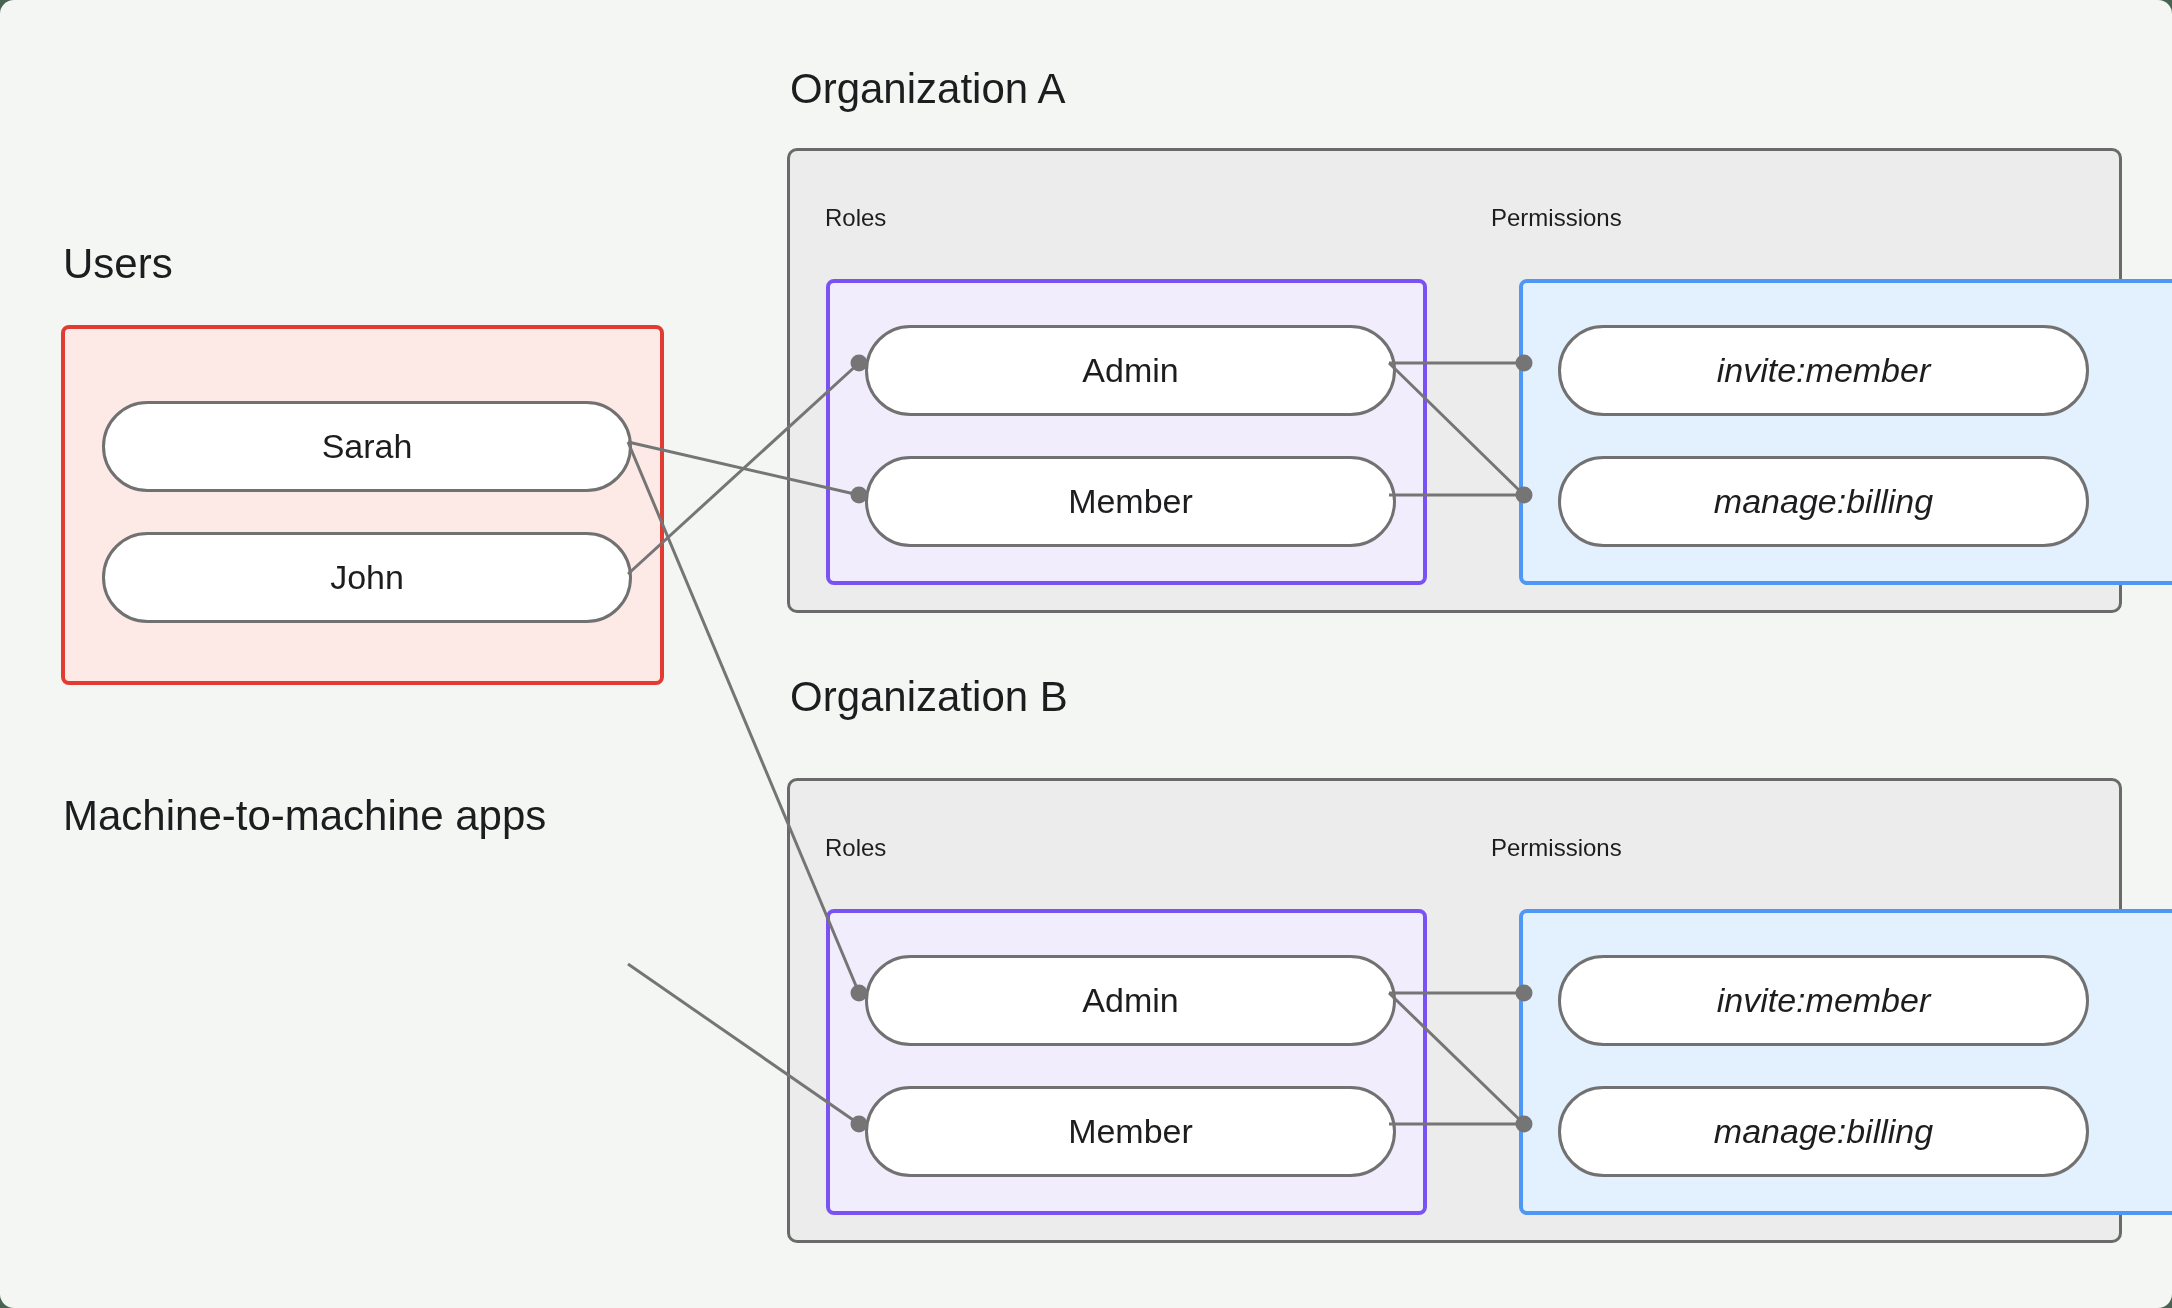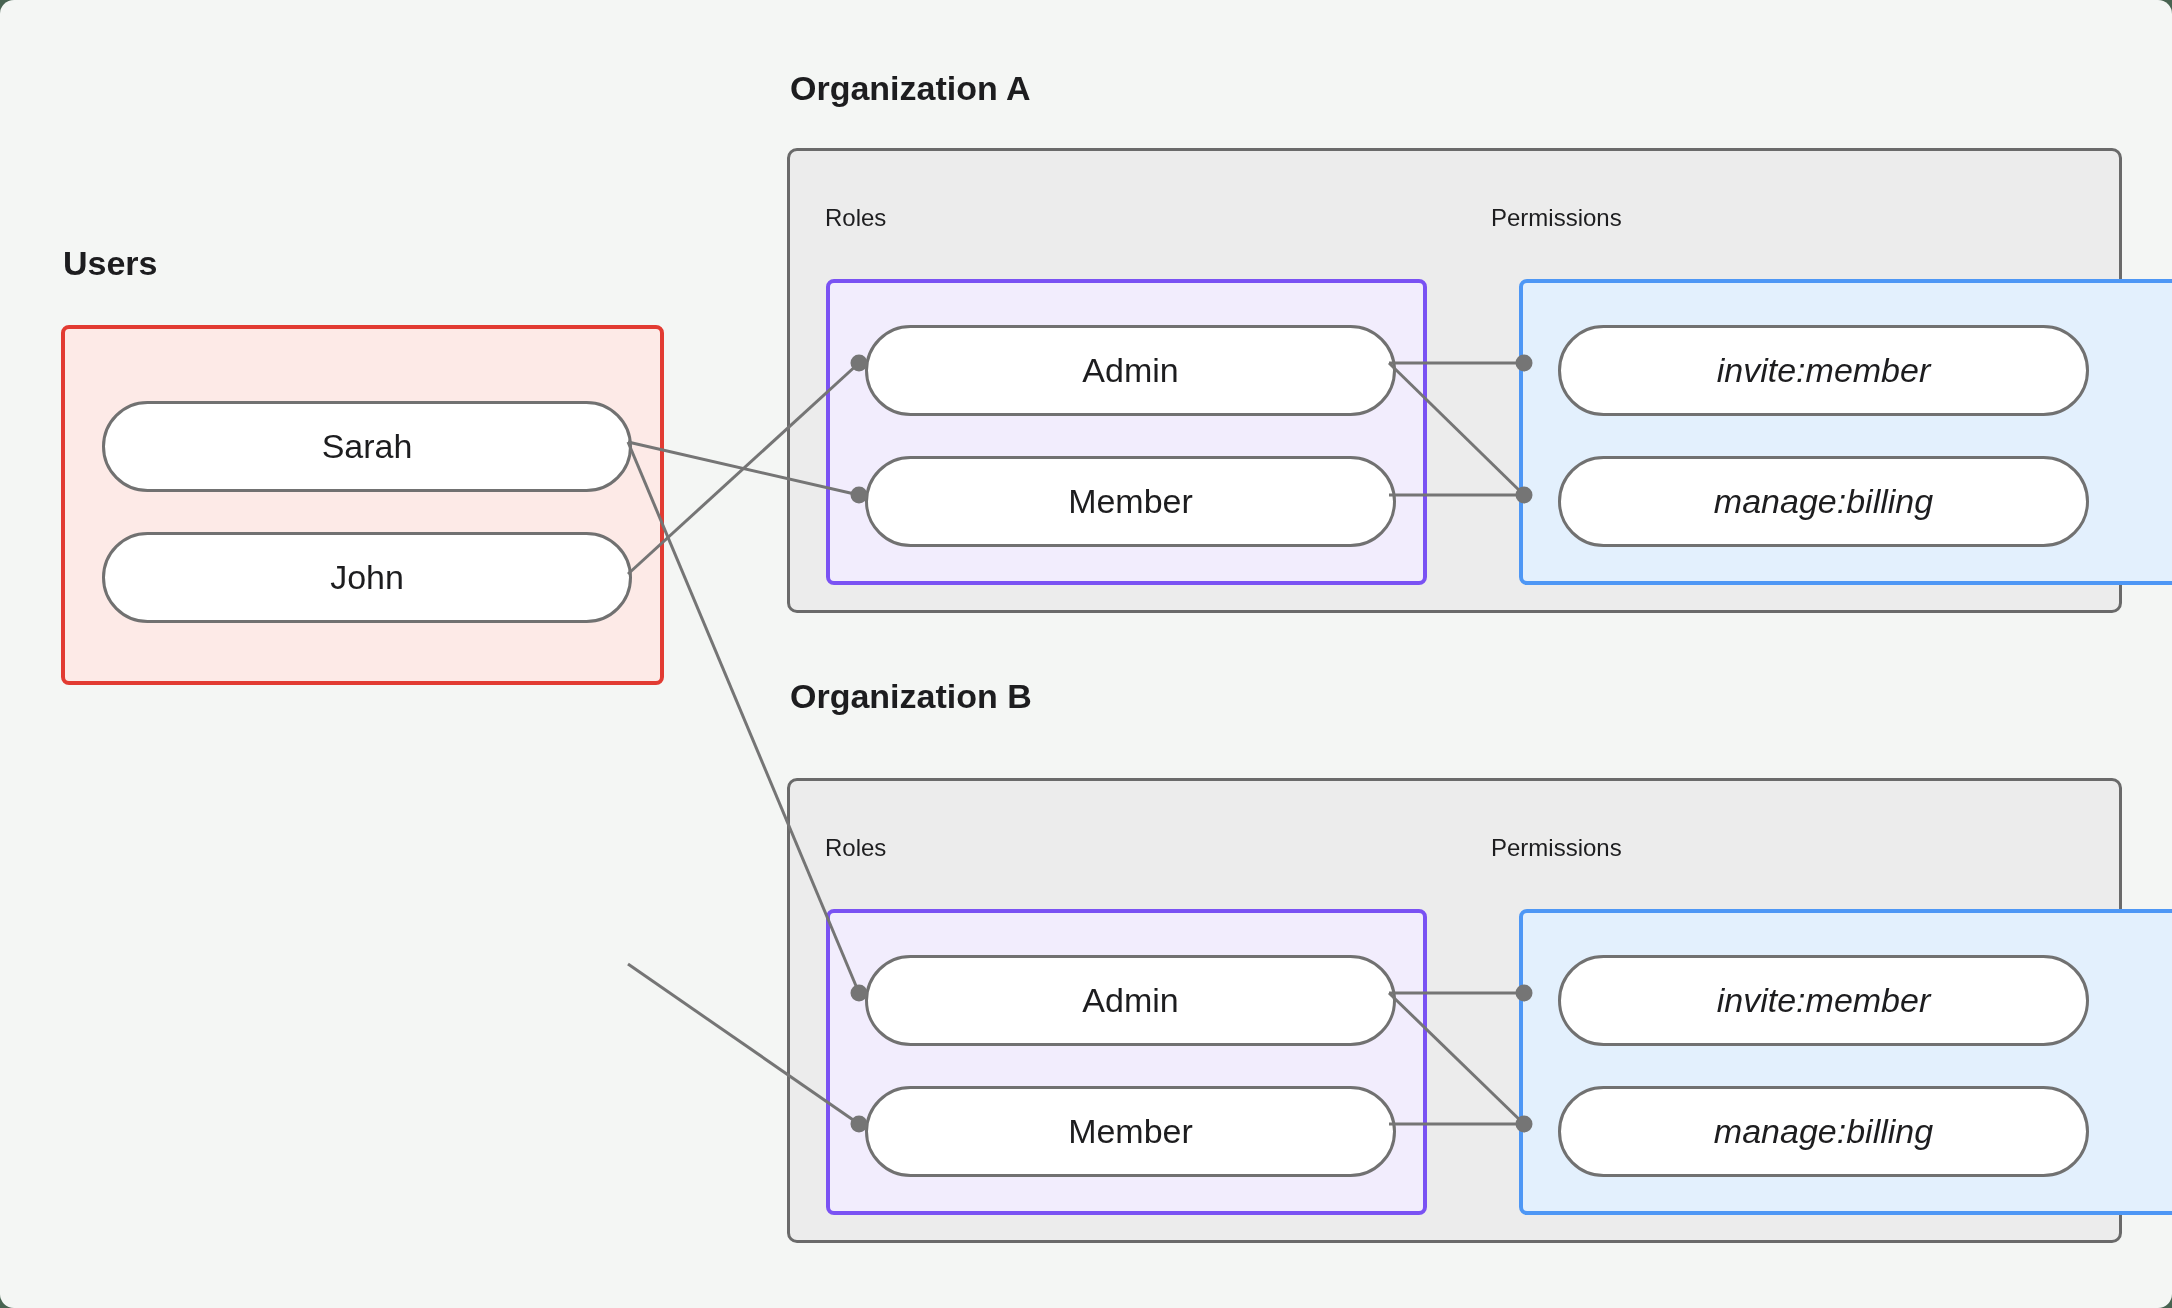--- a/index.html
+++ b/index.html
@@ -18,21 +18,21 @@
     --permissions-border:#4e97f5;
     --permissions-fill:#e3f0fd;
     --page-bg:#486351;
     --card-bg:#f4f6f4;
   }
   *{box-sizing:border-box;margin:0;padding:0;}
   html,body{width:2172px;height:1308px;overflow:hidden;}
   body{font-family:"Liberation Sans", sans-serif;background:var(--page-bg);}
   .stage{position:relative;width:2172px;height:1308px;background:var(--page-bg);}
   .card{position:absolute;inset:0;border-radius:14px;background:var(--card-bg);}
-  .label{position:absolute;font-size:34px;line-height:37px;color:var(--text);white-space:nowrap;font-weight:bold;}
+  .label{position:absolute;font-size:42px;line-height:37px;color:var(--text);white-space:nowrap;}
   .group-box{position:absolute;left:61px;width:603px;border-style:solid;border-width:4px;border-radius:8px;}
   .users-box{top:325px;height:360px;border-color:var(--users-border);background:var(--users-fill);}
   .m2m-box{top:877px;height:167px;border-color:var(--m2m-border);background:var(--m2m-fill);}
   .pill{position:absolute;height:91px;background:var(--pill-fill);border:3px solid var(--pill-border);
         border-radius:46px;display:flex;align-items:center;justify-content:center;
         font-size:34px;color:var(--text);white-space:nowrap;}
   .user-pill{left:37px;width:530px;}
   .u-row1{top:72px;} .u-row2{top:203px;} .m-row{top:38px;}
   .org{position:absolute;left:787px;width:1335px;height:465px;background:var(--org-fill);
        border:3px solid var(--org-border);border-radius:10px;}
@@ -55,20 +55,21 @@
   <div class="label" style="left:63px;top:245px;">Users</div>
   <div class="group-box users-box">
     <div class="pill user-pill u-row2">
       <span>John</span>
     </div>
     <div class="pill user-pill u-row1">
       <span>Sarah</span>
     </div>
   </div>
 
+  <div class="label" style="left:63px;top:797px;">Machine-to-machine apps</div>
 
   <div class="label" style="left:790px;top:70px;">Organization A</div>
   <div class="org org-a">
     <div class="panel-label roles-label">Roles</div>
     <div class="panel roles-panel">
       <div class="pill org-pill p-row1">
         <span>Admin</span>
       </div>
       <div class="pill org-pill p-row2">
         <span>Member</span>

